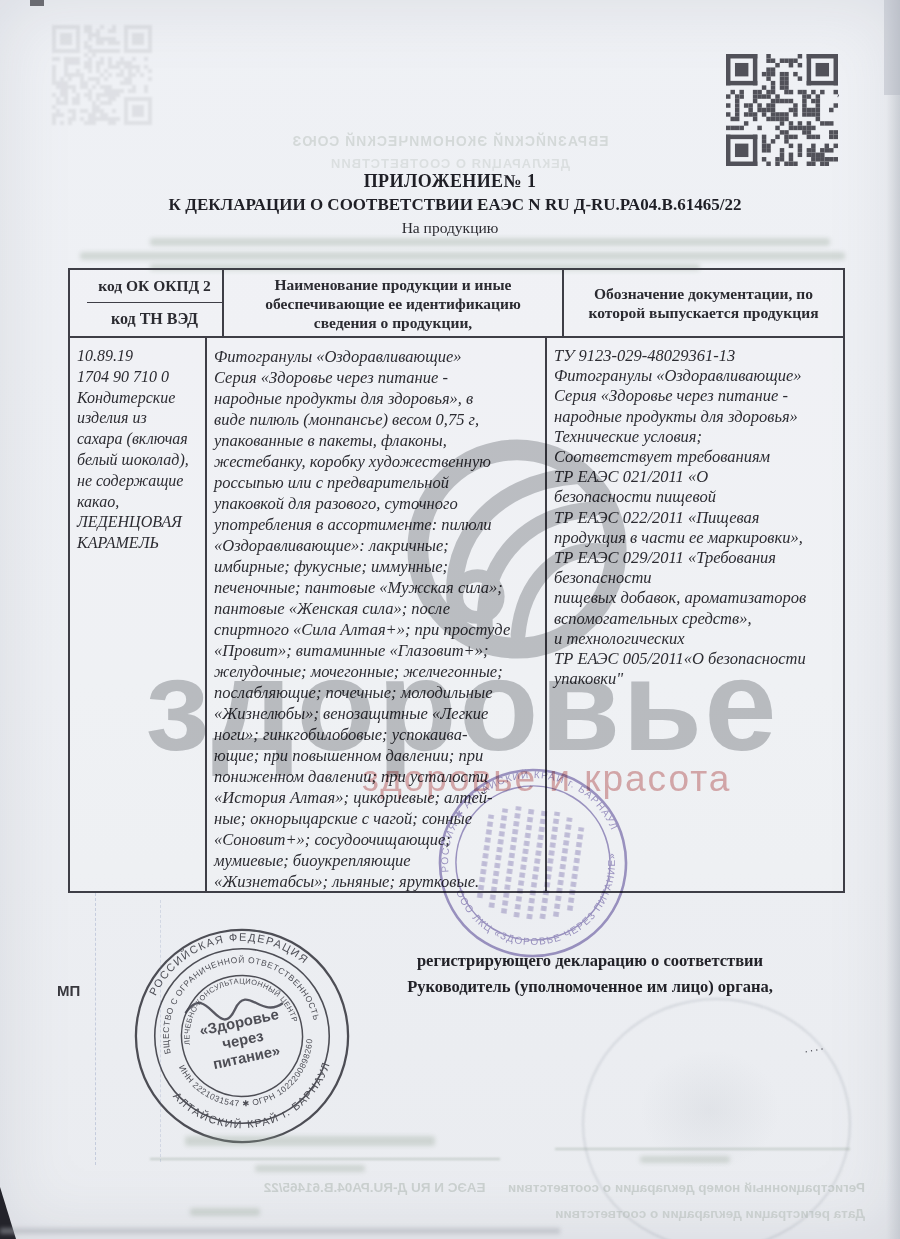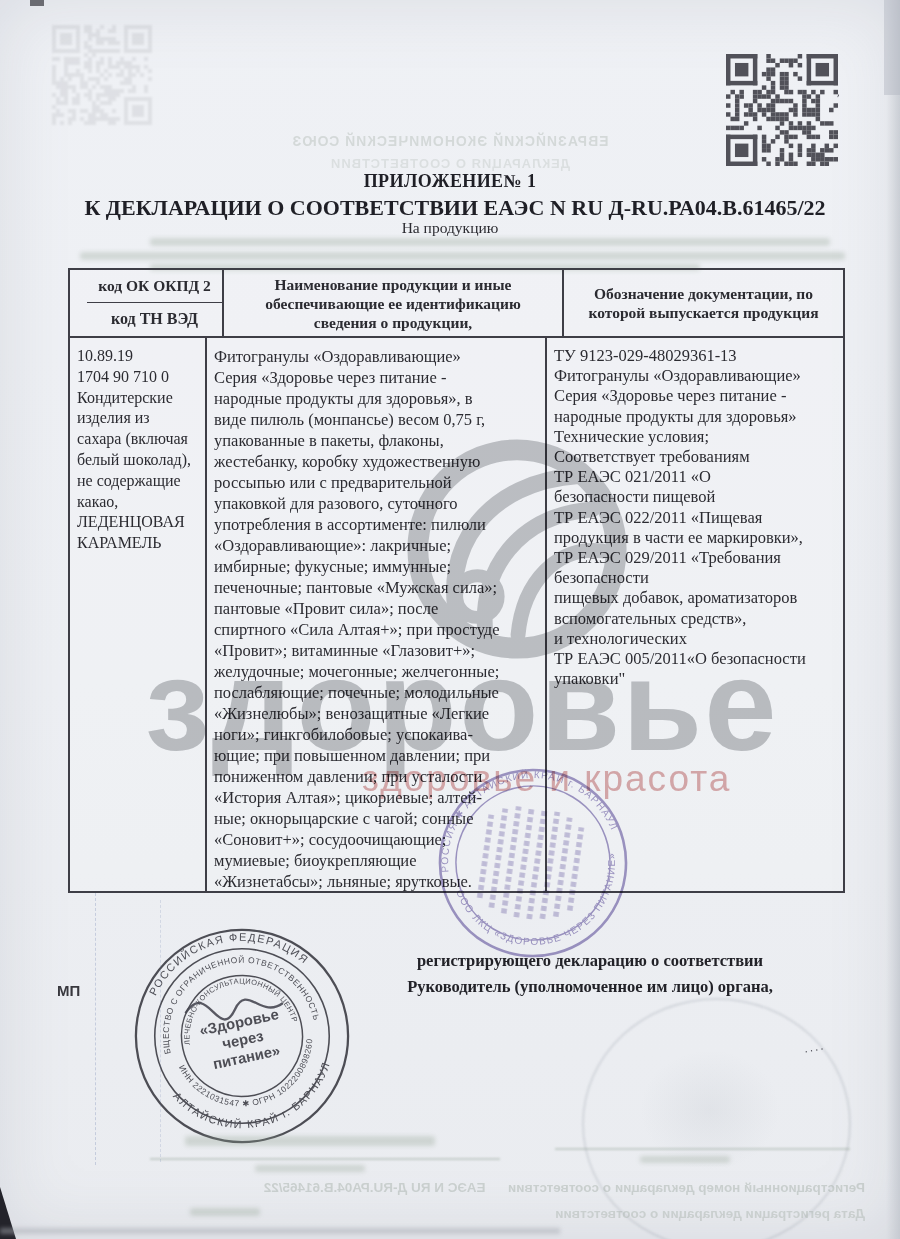--- a/index.html
+++ b/index.html
@@ -11,26 +11,26 @@
   }
   .abs{position:absolute;}
   .ctr{text-align:center;}
   .mirror{transform:scaleX(-1);}
   
   .ghost-line{color:#97a399;filter:blur(.7px);font-family:"Liberation Sans",sans-serif;font-weight:bold;}
   .ghost-bar{background:rgba(142,160,142,.30);filter:blur(2px);border-radius:3px;}
   .ghost-rule{background:rgba(130,148,132,.35);filter:blur(1px);}
   
   .t1{left:60px;top:171px;width:780px;font-size:18px;font-weight:bold;letter-spacing:.4px;color:#1f1f26;}
-  .t2{left:40px;top:195px;width:830px;font-size:22px;font-weight:bold;color:#1f1f26;}
+  .t2{left:40px;top:195px;width:830px;font-size:17px;font-weight:bold;color:#1f1f26;}
   .t3{left:60px;top:219px;width:780px;font-size:15.5px;}
   
   .tbl{left:68px;top:268px;width:777px;height:625px;border:2px solid #3e3e46;box-sizing:border-box;background:rgba(255,255,255,.12);}
   .hrow{display:flex;height:66px;border-bottom:2px solid #3e3e46;padding-left:17px;}
-  .brow{display:flex;height:555px;}
+  .brow{display:flex;height:555px;font-style:italic;}
   .c1{width:137px;border-right:2px solid #3e3e46;box-sizing:border-box;}
   .c2{width:340px;border-right:2px solid #3e3e46;box-sizing:border-box;}
   .c3{flex:1;box-sizing:border-box;}
   .hcell{display:flex;flex-direction:column;justify-content:center;font-weight:bold;font-size:15.5px;line-height:19px;text-align:center;}
   .h1a{height:32px;display:flex;align-items:center;justify-content:center;border-bottom:1.5px solid #3e3e46;font-weight:bold;font-size:15.5px;}
   .h1b{height:32px;display:flex;align-items:center;justify-content:center;font-weight:bold;font-size:16px;}
   .bcell{padding:8px 2px 0 7px;font-size:16.5px;}
   .bcell .tl{white-space:nowrap;}
   .lines-c1 .tl{line-height:20.8px;}
   .lines-c2 .tl{line-height:21px;}
@@ -561,21 +561,21 @@
           <div class="tl">народные продукты для здоровья», в</div>
           <div class="tl">виде пилюль (монпансье) весом 0,75 г,</div>
           <div class="tl">упакованные в пакеты, флаконы,</div>
           <div class="tl">жестебанку, коробку художественную</div>
           <div class="tl">россыпью или с предварительной</div>
           <div class="tl">упаковкой для разового, суточного</div>
           <div class="tl">употребления в ассортименте: пилюли</div>
           <div class="tl">«Оздоравливающие»: лакричные;</div>
           <div class="tl">имбирные; фукусные; иммунные;</div>
           <div class="tl">печеночные; пантовые «Мужская сила»;</div>
-          <div class="tl">пантовые «Провит  сила»; после</div>
+          <div class="tl">пантовые «Женская  сила»; после</div>
           <div class="tl">спиртного «Сила Алтая+»; при простуде</div>
           <div class="tl">«Провит»; витаминные  «Глазовит+»;</div>
           <div class="tl">желудочные; мочегонные; желчегонные;</div>
           <div class="tl">послабляющие; почечные; молодильные</div>
           <div class="tl">«Жизнелюбы»; венозащитные «Легкие</div>
           <div class="tl">ноги»; гинкгобилобовые; успокаива-</div>
           <div class="tl">ющие; при повышенном давлении; при</div>
           <div class="tl">пониженном давлении; при усталости</div>
           <div class="tl">«История Алтая»; цикориевые; алтей-</div>
           <div class="tl">ные; окнорыцарские  с чагой;  сонные</div>

